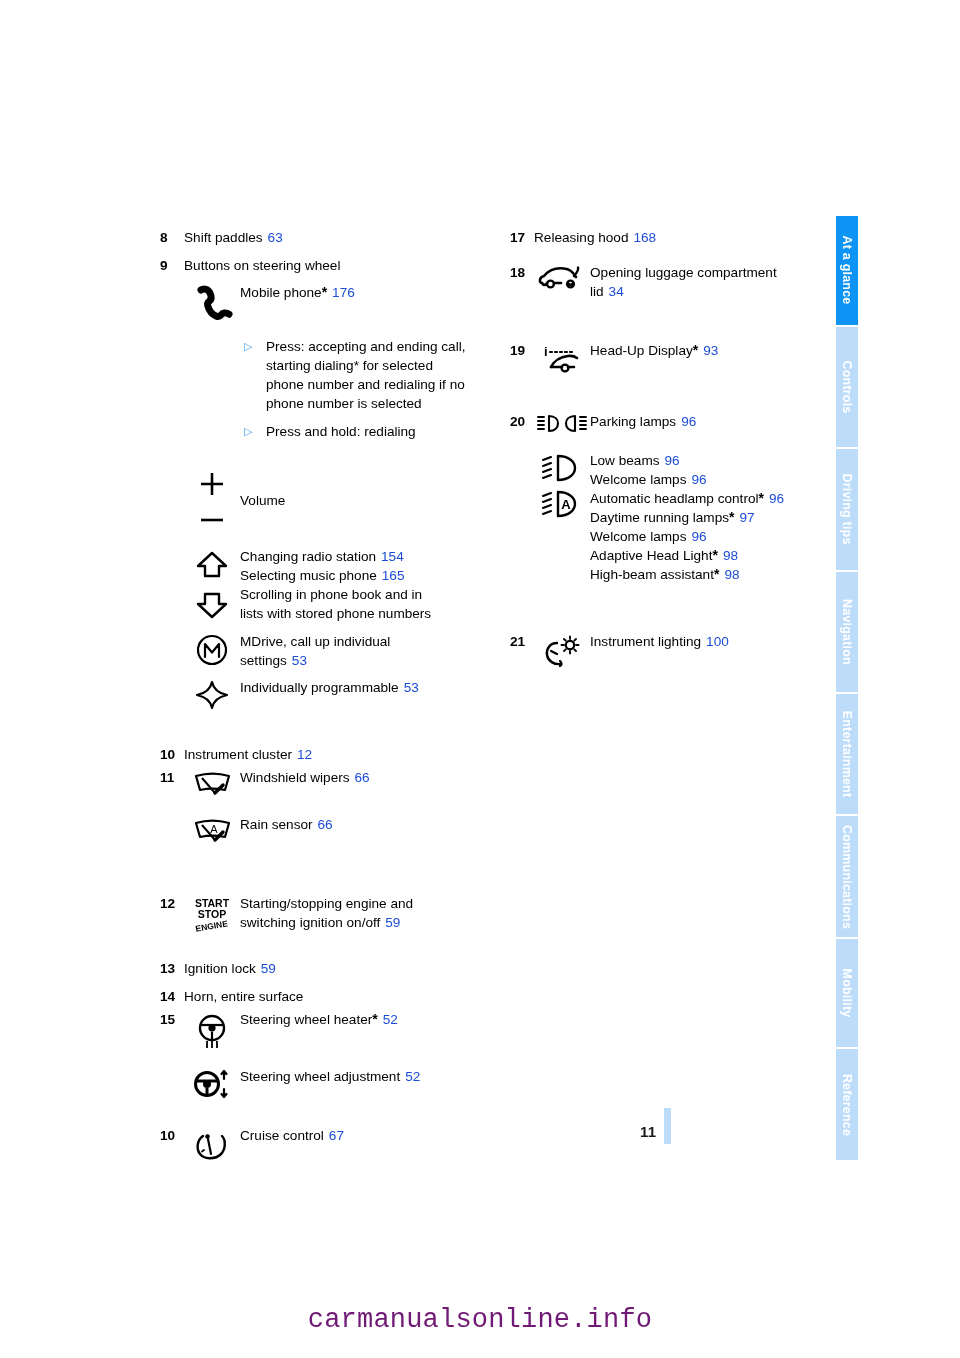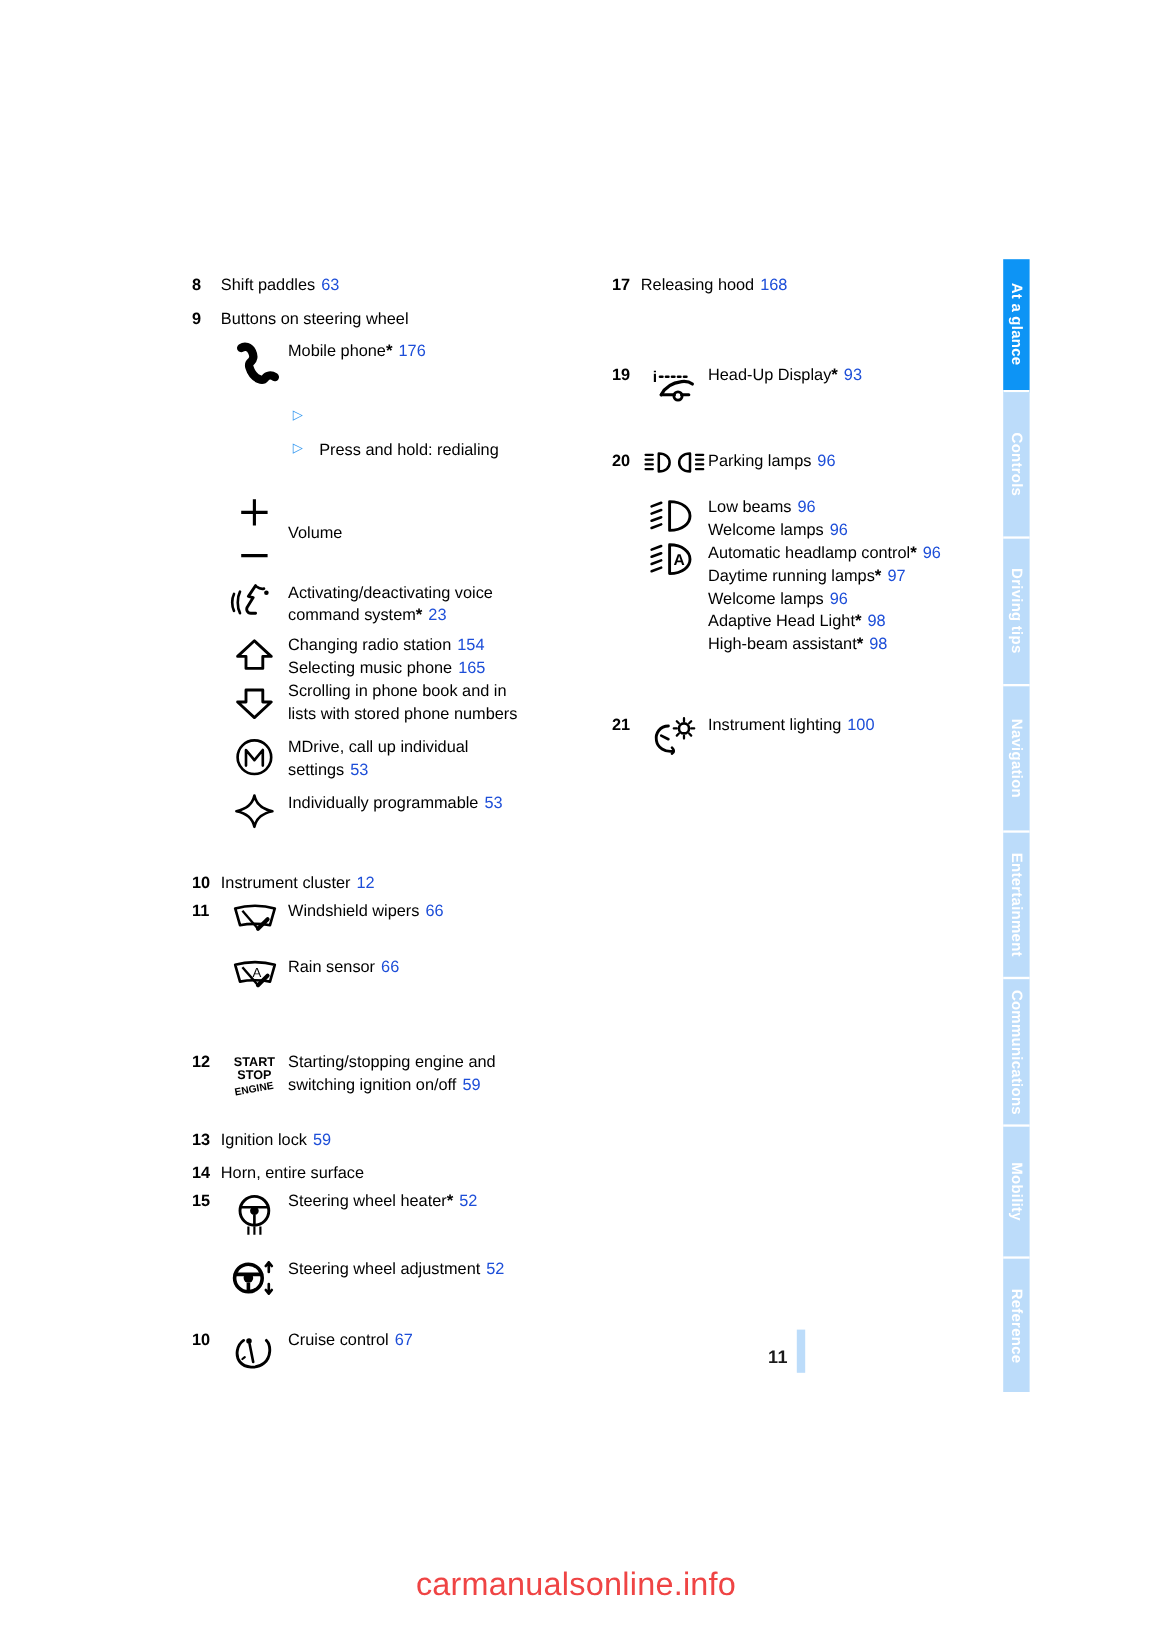--- a/index.html
+++ b/index.html
@@ -81,22 +81,23 @@
   }
 
   
   #watermark {
     position: absolute;
     left: 0;
     top: 1305px;
     width: 960px;
     text-align: center;
     font-size: 27px;
-    color: #ef4444;
+    color: #701a75;
     letter-spacing: 0.2px;
+    font-family: Liberation Mono, monospace;
   }
 
   
   .column {
     position: absolute;
     top: 228px;
     width: 310px;
   }
   #col-left  { left: 160px; }
   #col-right { left: 478px; margin-left: 32px; }
@@ -223,20 +224,21 @@
         </svg>
       </div>
       <div class="body-cell txt">
         <span>Mobile phone</span><span class="ast">*</span><span class="pg">176</span>
       </div>
     </div>
 
     <div style="margin-left:80px">
       <div class="bullet-row">
         <div class="bullet-mark">▷</div>
+        <div class="bullet-text">Press: accepting and ending call, starting dialing* for selected phone number and redialing if no phone number is selected</div>
       </div>
       <div class="bullet-row">
         <div class="bullet-mark">▷</div>
         <div class="bullet-text">Press and hold: redialing</div>
       </div>
     </div>
 
     <div class="gap-lg"></div>
 
     <div class="entry">
@@ -247,36 +249,20 @@
         </svg>
         <svg width="26" height="10" viewBox="0 0 26 10" aria-hidden="true">
           <path d="M2 5 H24" stroke="#000" stroke-width="2.6" fill="none"></path>
         </svg>
       </div>
       <div class="body-cell txt" style="padding-top:24px">Volume</div>
     </div>
 
     <div class="gap-md"></div>
 
-    <div class="entry">
-      <div class="num blank"></div>
-      <div class="icon-cell">
-        <svg width="42" height="34" viewBox="0 0 42 34" aria-hidden="true">
-          <path d="M4 10 C2 14 2 20 4 24" class="stroke-ic" stroke-linecap="round"></path>
-          <path d="M9 8 C6.5 13 6.5 21 9 26" class="stroke-ic" stroke-linecap="round"></path>
-          <path d="M22 3 L16 12 L20 13 L15 21 C14 23 15 26 18 26 L22 26" fill="none" stroke="#000" stroke-width="2.4" stroke-linejoin="round" stroke-linecap="round"></path>
-          <path d="M23 4 C25 5.5 27 6 29 5.5" class="stroke-ic" stroke-linecap="round"></path>
-          <circle cx="31" cy="9" r="1.9" fill="#000"></circle>
-        </svg>
-      </div>
-      <div class="body-cell txt">
-        <span>Activating/deactivating voice</span><br>
-        <span>command system</span><span class="ast">*</span><span class="pg">23</span>
-      </div>
-    </div>
 
     <div style="height:6px"></div>
 
     <div class="entry">
       <div class="num blank"></div>
       <div class="icon-cell" style="flex-direction:column;align-items:center;gap:12px;padding-top:4px">
         <svg width="34" height="28" viewBox="0 0 34 28" aria-hidden="true">
           <path d="M17 2 L31 15 L24 15 L24 25 L10 25 L10 15 L3 15 Z" fill="none" stroke="#000" stroke-width="2.4" stroke-linejoin="round"></path>
         </svg>
         <svg width="34" height="28" viewBox="0 0 34 28" aria-hidden="true">
@@ -466,20 +452,36 @@
 
     <div class="entry">
       <div class="num">17</div>
       <div class="txt">
         <span>Releasing hood</span><span class="pg">168</span>
       </div>
     </div>
 
     <div class="gap-md"></div>
 
+    <div class="entry">
+      <div class="num">18</div>
+      <div class="icon-cell">
+        <svg width="52" height="30" viewBox="0 0 52 30" aria-hidden="true">
+          <path d="M6 19 C3 19 3 13 8 12 C13 6 20 3.5 28 4.5 C33 5 37 8 39 12 L40 13" fill="none" stroke="#000" stroke-width="2.6" stroke-linecap="round"></path>
+          <path d="M6 19 C7 21.5 10 21.5 11 19 M18 19 L25 19 M32 19 C33 21.5 36 21.5 37 19" fill="none" stroke="#000" stroke-width="2.6" stroke-linecap="round"></path>
+          <circle cx="14.5" cy="20" r="3.4" fill="none" stroke="#000" stroke-width="2.4"></circle>
+          <circle cx="34.5" cy="20" r="3.4" fill="none" stroke="#000" stroke-width="2.4"></circle>
+          <path d="M38 12 C41 8.5 43 6 42 3.5" fill="none" stroke="#000" stroke-width="2.4" stroke-linecap="round"></path>
+        </svg>
+      </div>
+      <div class="body-cell txt">
+        <span>Opening luggage compartment</span><br>
+        <span>lid</span><span class="pg">34</span>
+      </div>
+    </div>
 
     <div class="gap-xl"></div>
     <div style="height:6px"></div>
 
     <div class="entry">
       <div class="num">19</div>
       <div class="icon-cell">
         <svg width="48" height="34" viewBox="0 0 48 34" aria-hidden="true">
           <text x="6" y="14" font-family="'Liberation Sans',sans-serif" font-size="13" font-weight="bold" fill="#000">i</text>
           <path d="M12 10 H14 M17 10 H19 M22 10 H24 M27 10 H29 M32 10 H34" stroke="#000" stroke-width="2.2" stroke-linecap="round"></path>

